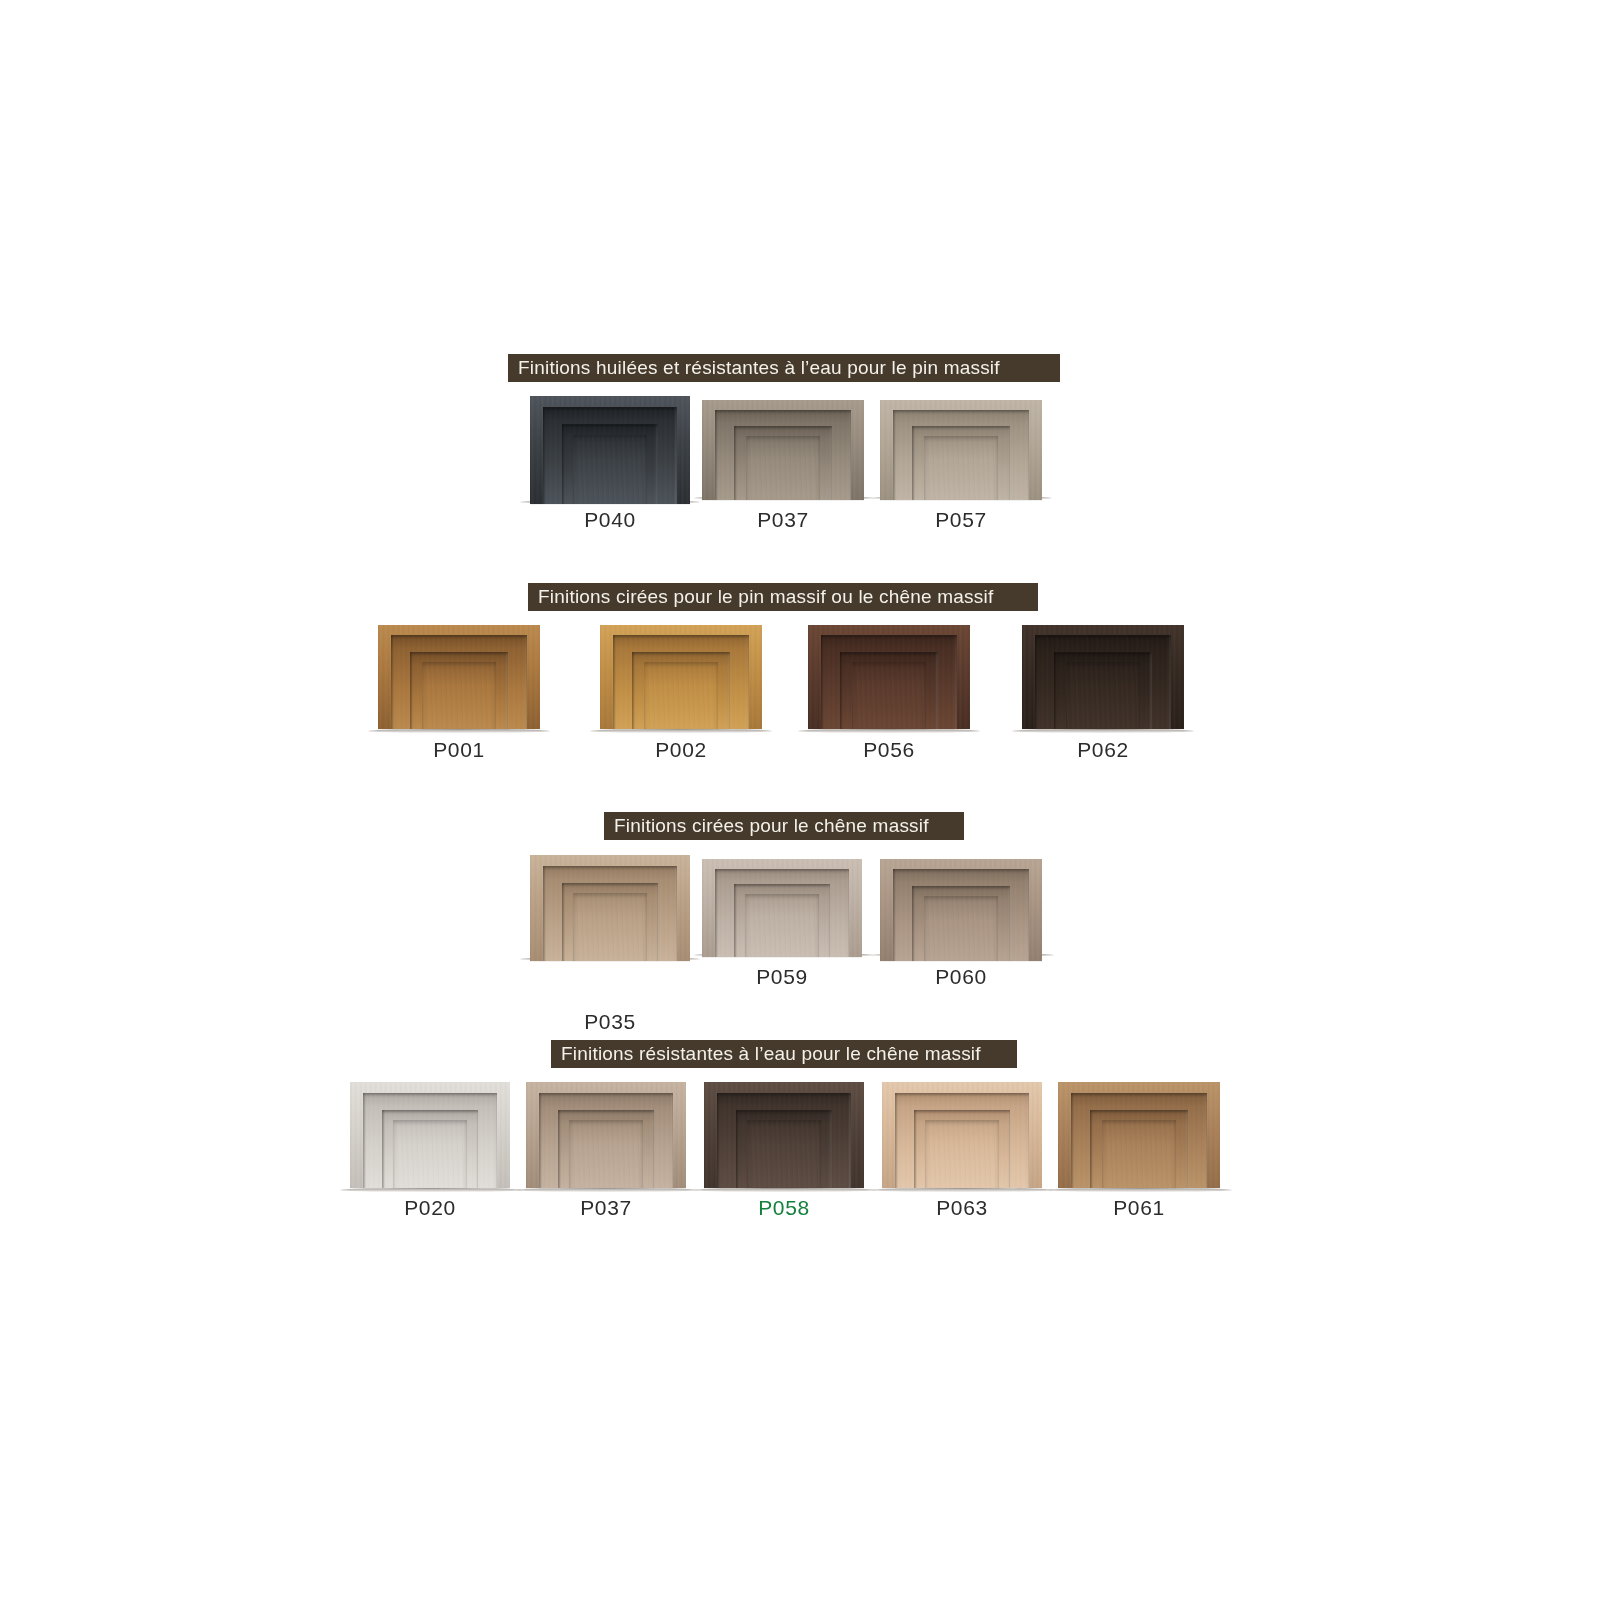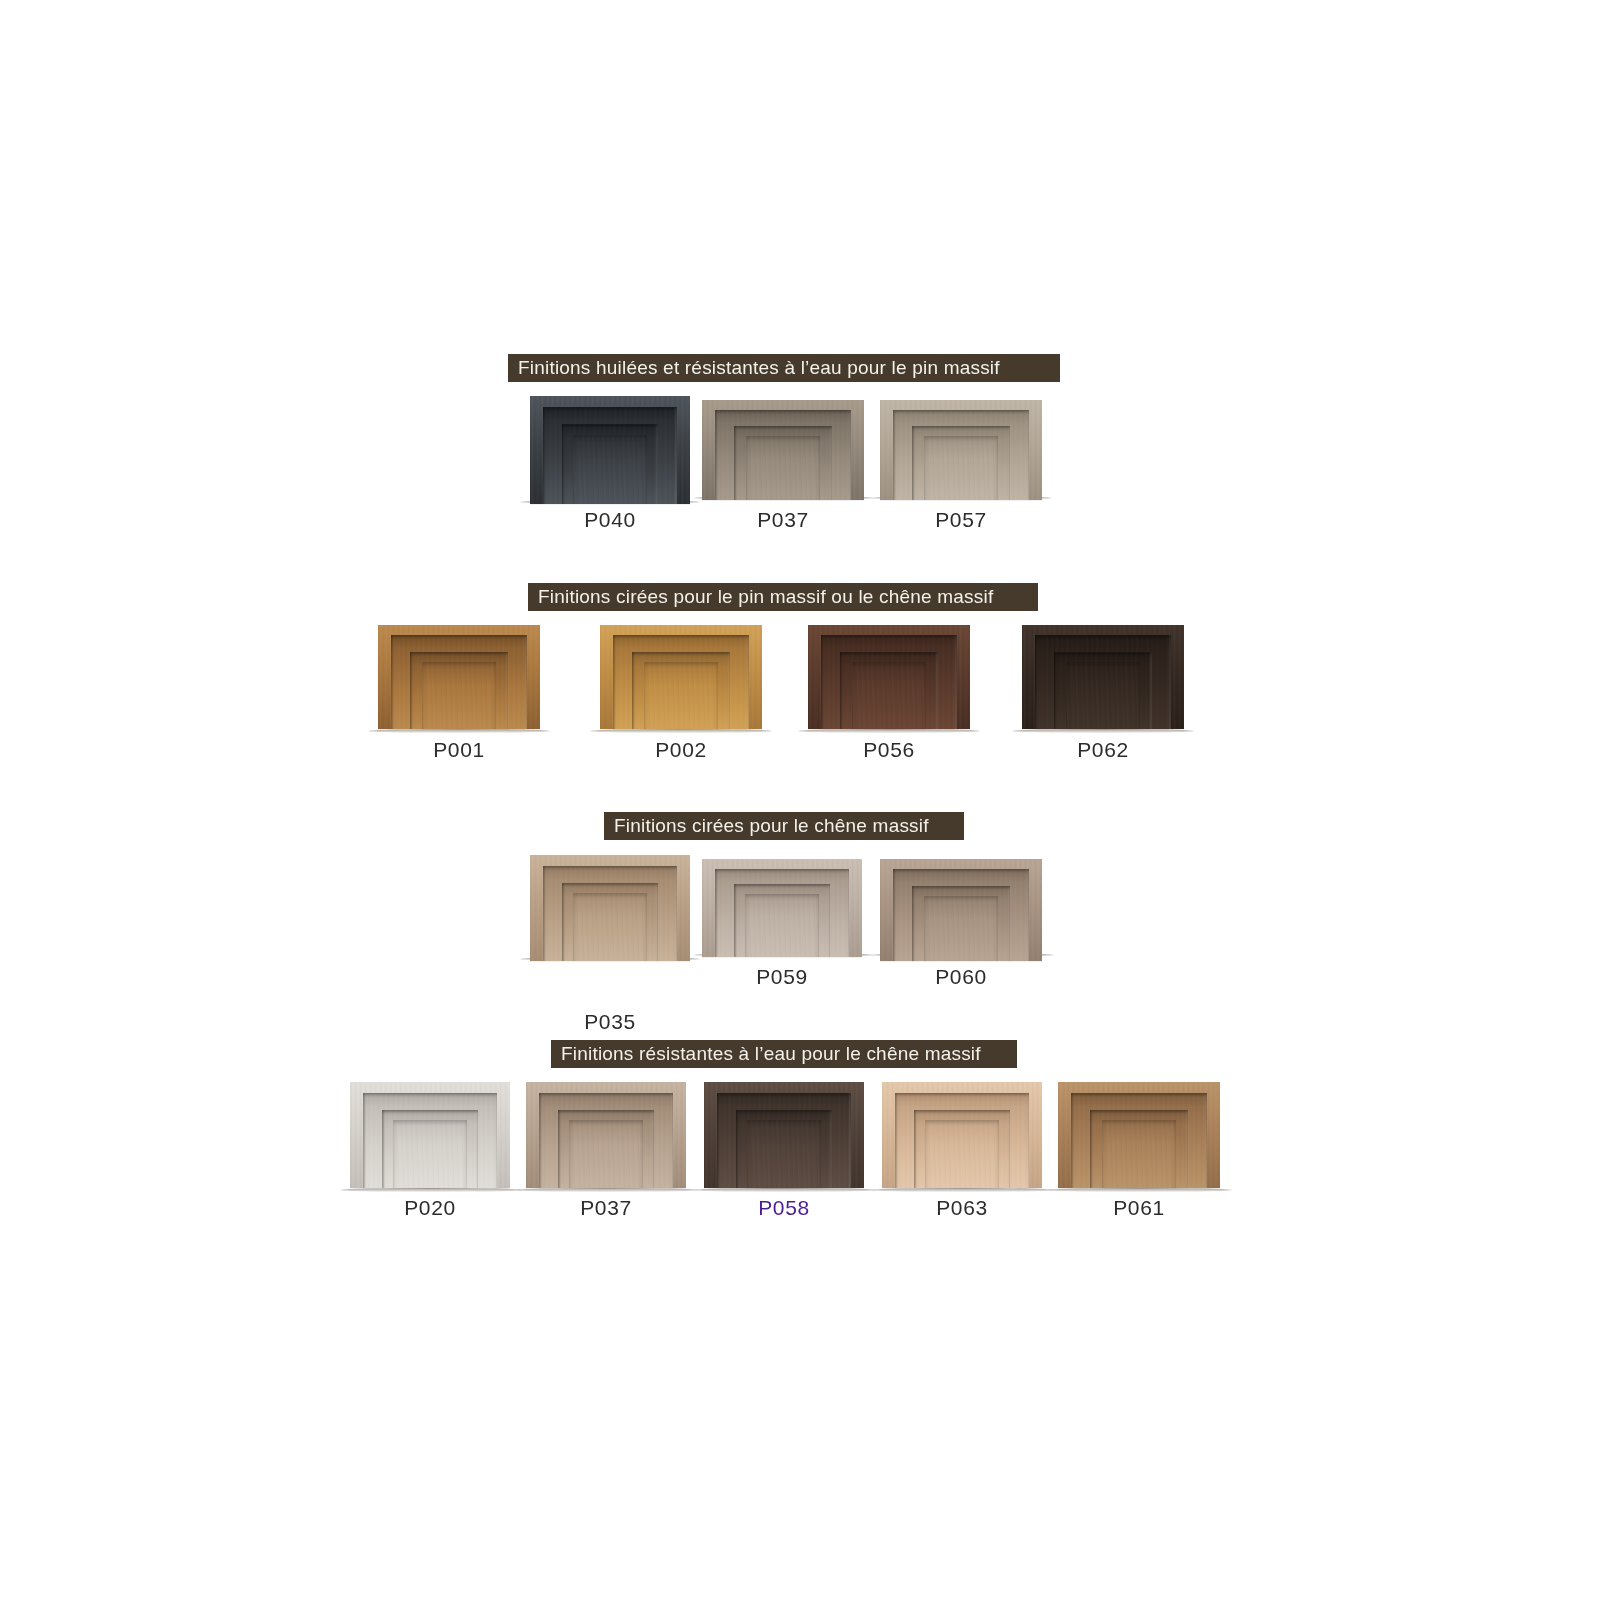--- a/index.html
+++ b/index.html
@@ -328,17 +328,17 @@
               <div class="grain" style="background: repeating-linear-gradient(90deg, rgba(0, 0, 0, 0) 0px, rgba(0, 0, 0, 0.035) 1px, rgba(255, 255, 255, 0.035) 2px, rgba(0, 0, 0, 0) 4px, rgba(0, 0, 0, 0.024) 6px, rgba(255, 255, 255, 0.02) 7px, rgba(0, 0, 0, 0) 10px); opacity: 0.5;"></div>
             </div>
             <div class="flat" style="background: linear-gradient(rgb(149, 110, 74) 0%, rgb(169, 129, 90) 35%, rgb(187, 148, 105) 100%); box-shadow: rgba(0, 0, 0, 0.25) 0px 2px 4px inset;">
               <div class="grain" style="background: repeating-linear-gradient(88deg, rgba(0, 0, 0, 0) 0px, rgba(0, 0, 0, 0.043) 1px, rgba(255, 255, 255, 0.043) 2px, rgba(0, 0, 0, 0) 4px, rgba(0, 0, 0, 0.03) 6px, rgba(255, 255, 255, 0.027) 7px, rgba(0, 0, 0, 0) 10px); opacity: 0.55;"></div>
             </div>
           </div>
         </div>
       </div>
       <div class="code" style="left: 350px; top: 1196px; width: 160px; color: rgb(44, 44, 44);">P020</div>
       <div class="code" style="left: 526px; top: 1196px; width: 160px; color: rgb(44, 44, 44);">P037</div>
-      <div class="code" style="left: 704px; top: 1196px; width: 160px; color: #4c1d95;">P058</div>
+      <div class="code" style="left: 704px; top: 1196px; width: 160px; color: #15803d;">P058</div>
       <div class="code" style="left: 882px; top: 1196px; width: 160px; color: rgb(44, 44, 44);">P063</div>
       <div class="code" style="left: 1058px; top: 1196px; width: 162px; color: rgb(44, 44, 44); text-align: center;">P061</div>
     </div>
   </div>
 
 </body></html>

